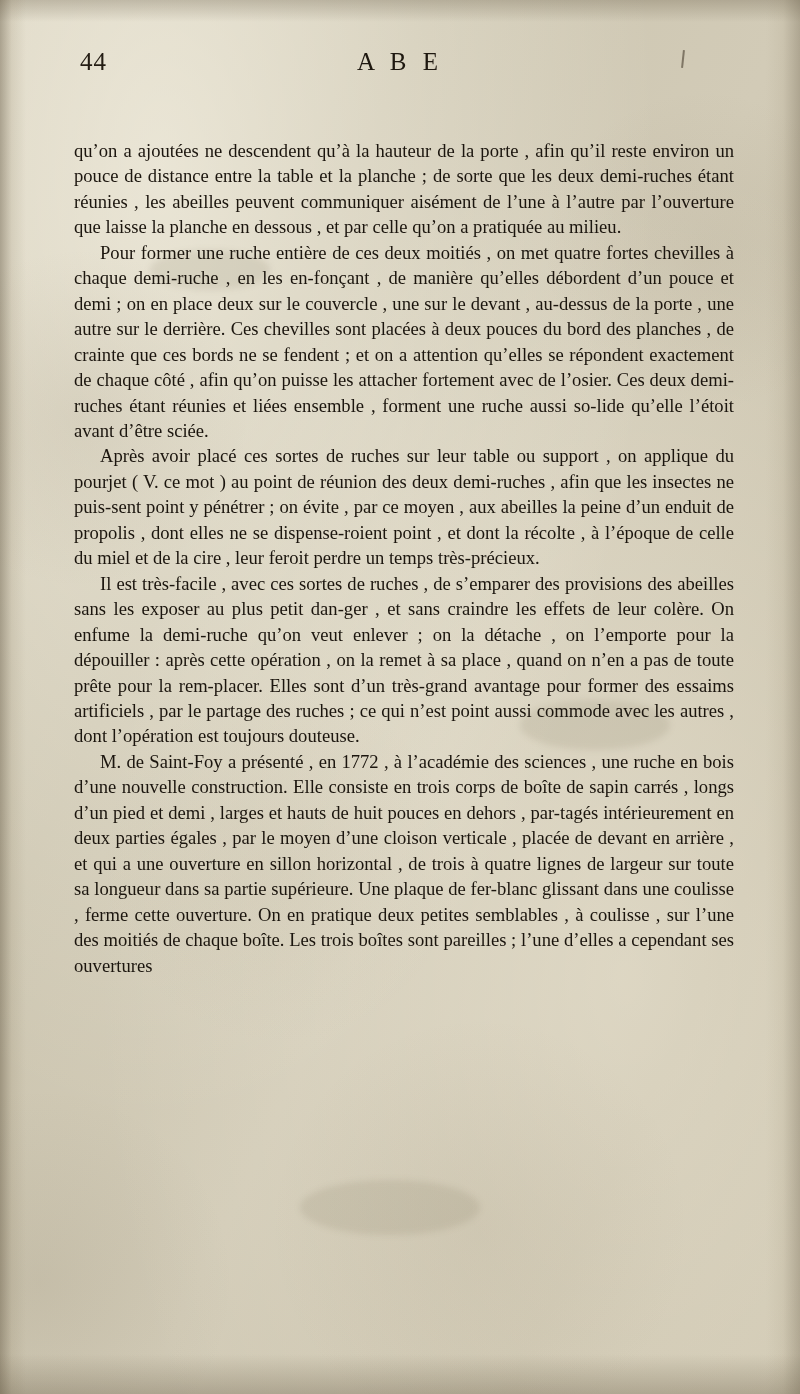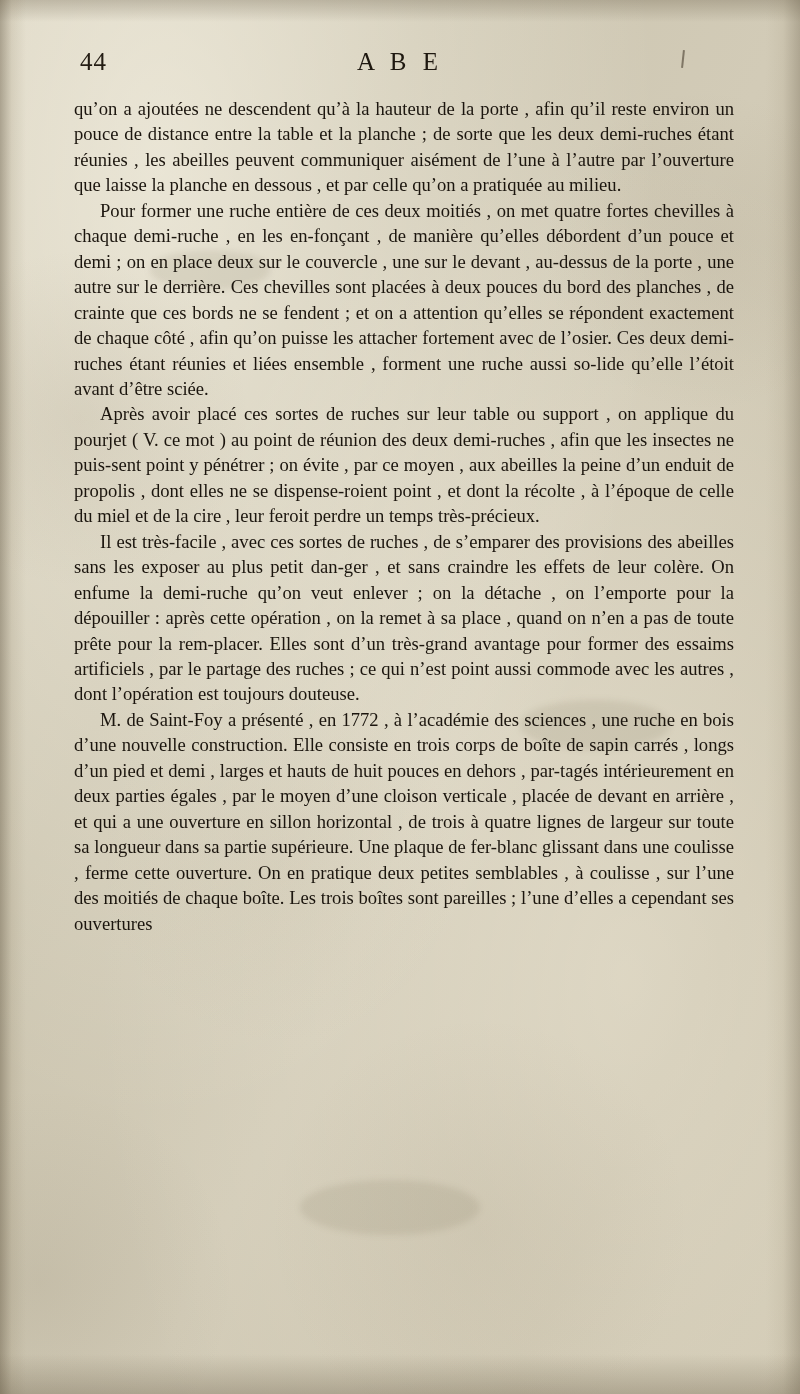--- a/index.html
+++ b/index.html
@@ -111,20 +111,21 @@
     text-align: justify;
     text-justify: inter-word;
     font-family: "Liberation Serif", serif;
   }
   .body-text p {
     margin: 0;
     text-indent: 26px;
   }
   .body-text p.noindent {
     text-indent: 0;
+    margin-top: 42px;
   }
   .smear {
     position: absolute;
     pointer-events: none;
     background: rgba(90,76,52,0.10);
     border-radius: 50%;
     filter: blur(3px);
   }
 </style>
 </head>

